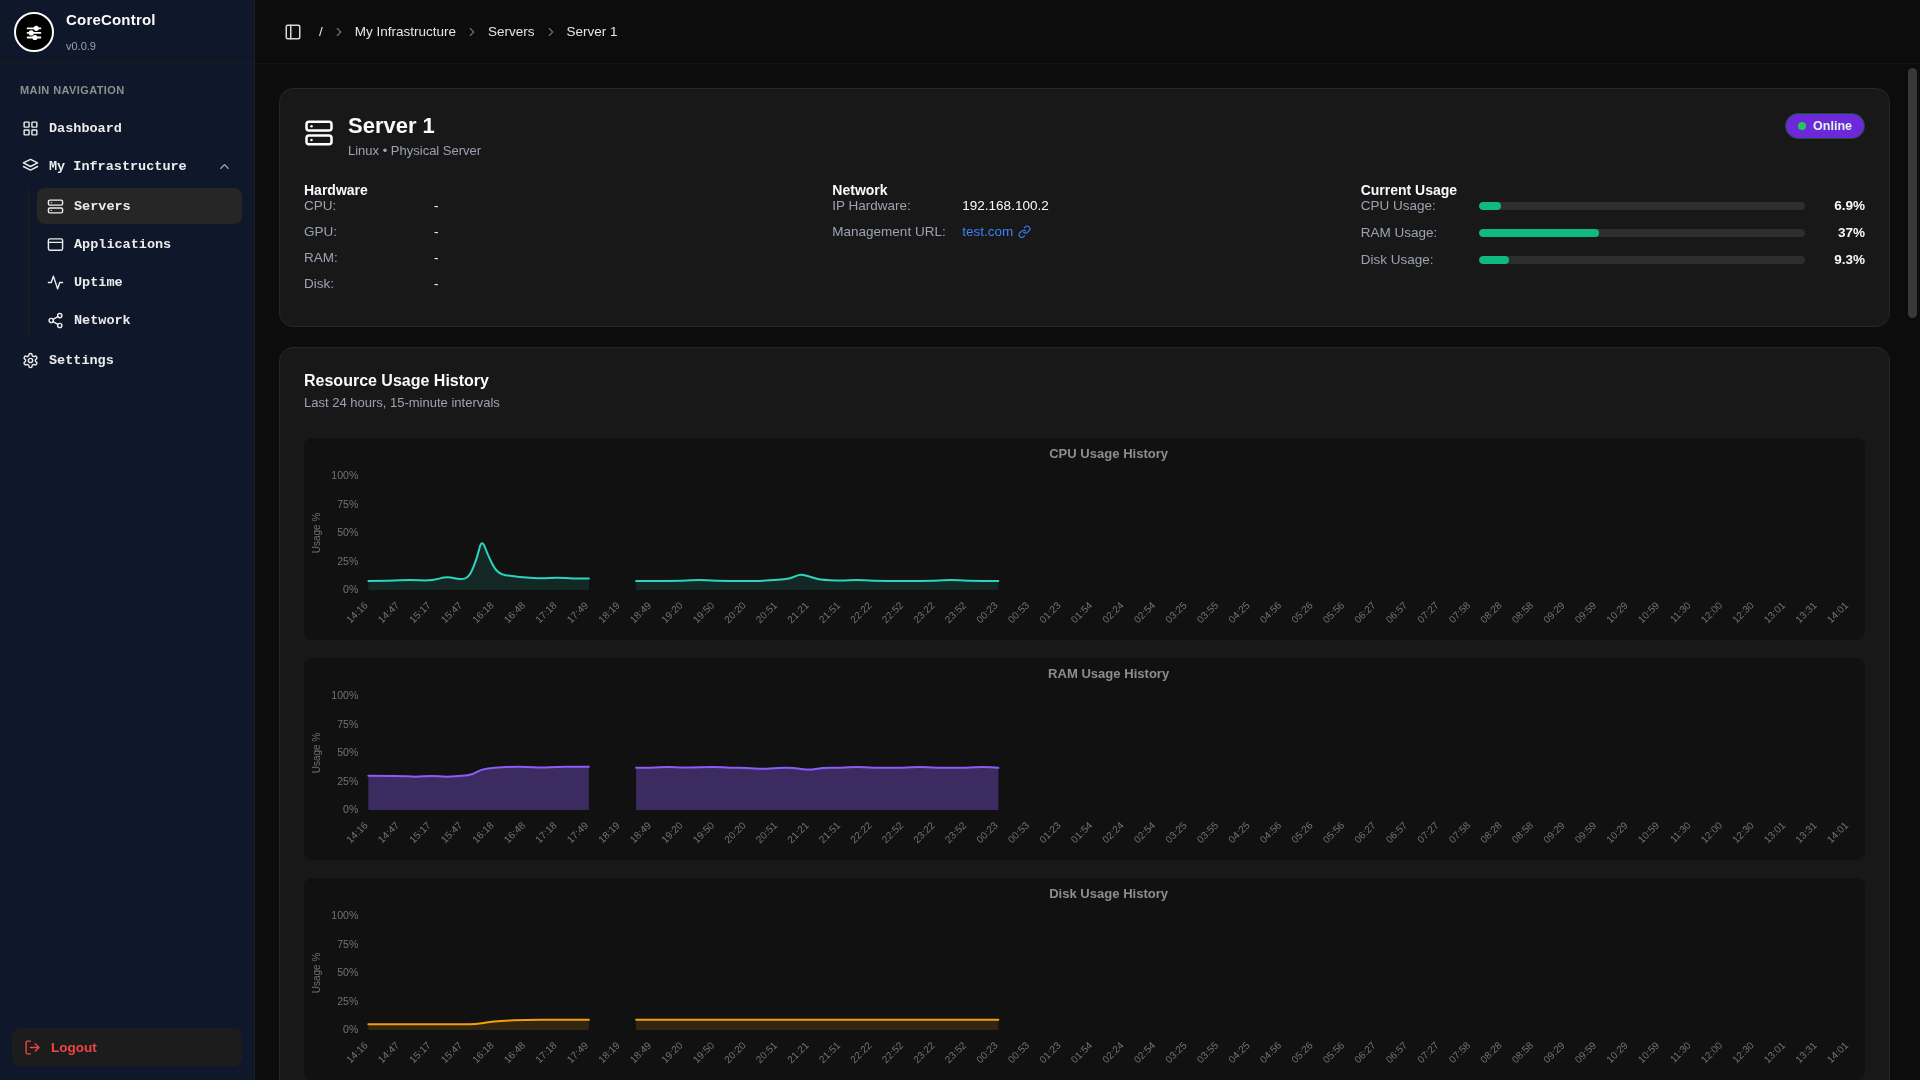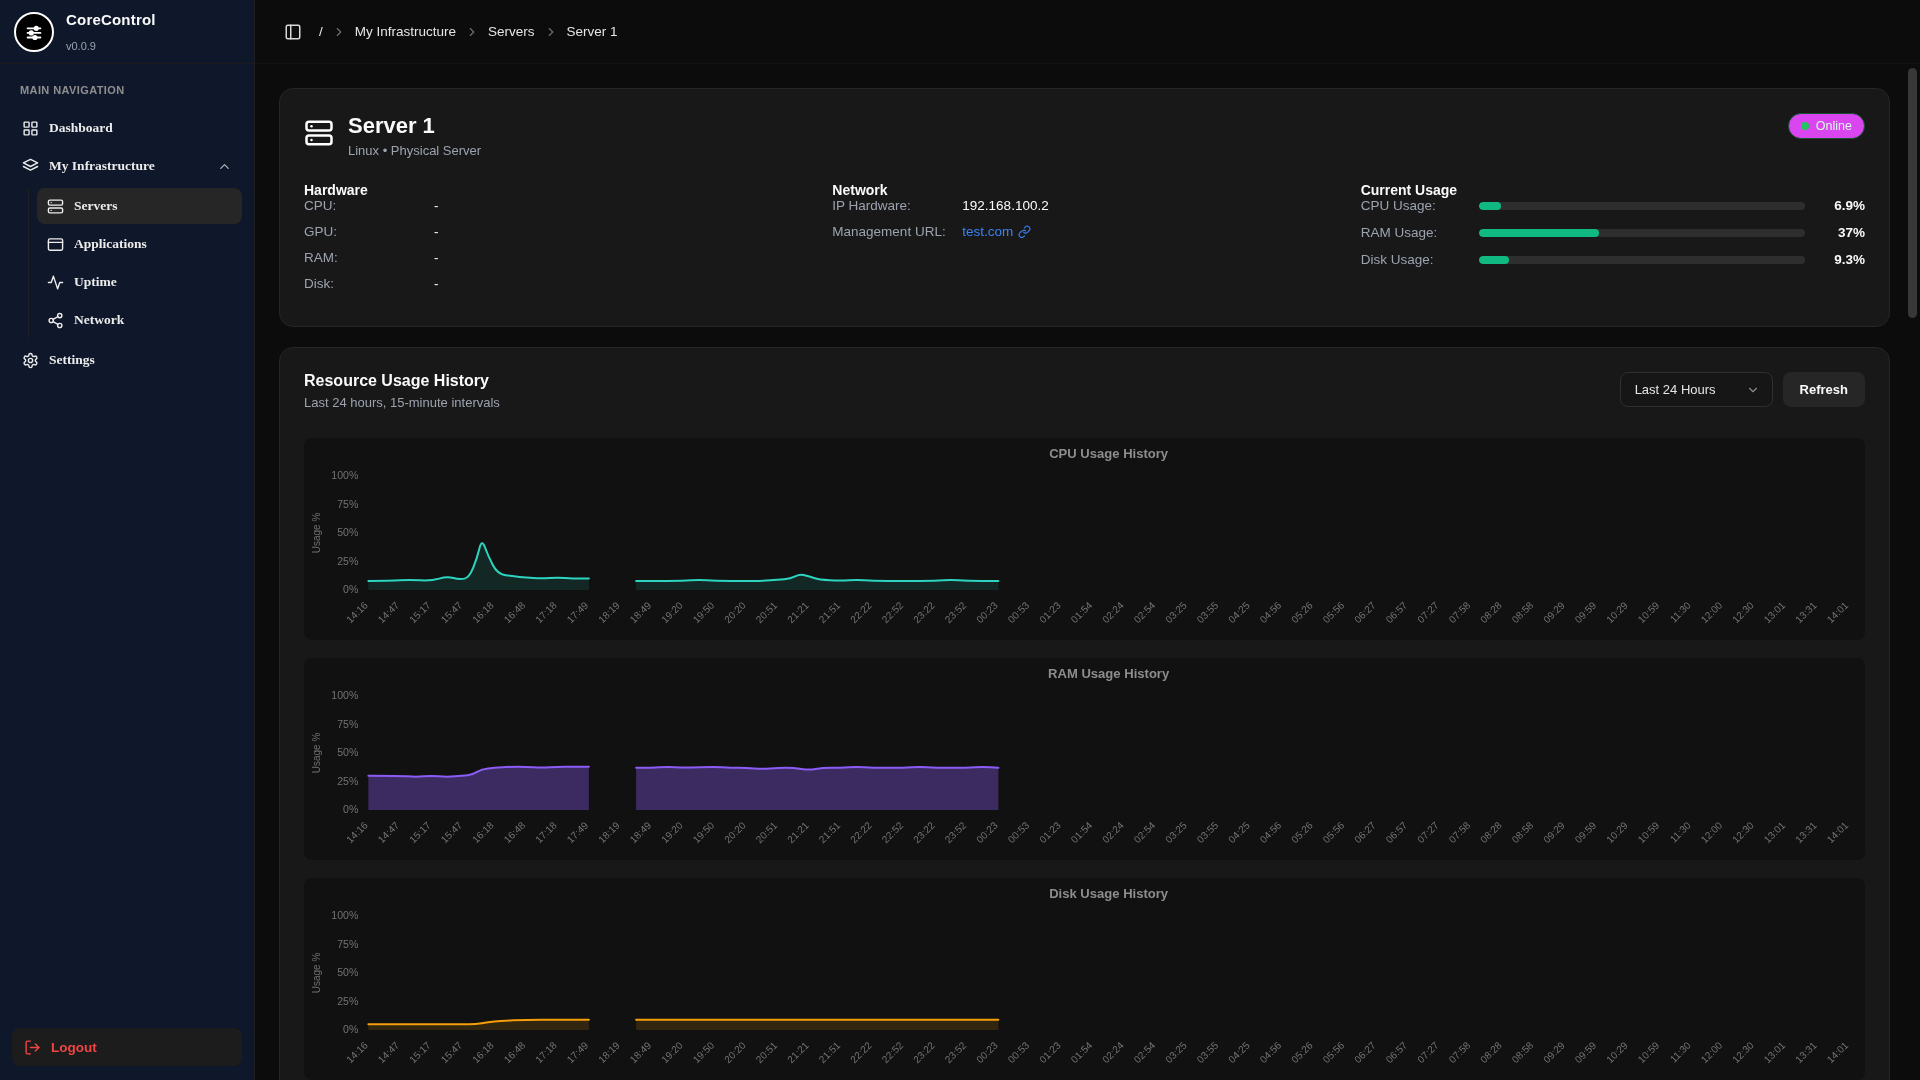--- a/index.html
+++ b/index.html
@@ -14,21 +14,21 @@
   .sidebar-header{display:flex;align-items:center;gap:12px;padding:12px 14px;height:64px;
     border-bottom:1px solid #1b1b1b}
   .logo{width:40px;height:40px;border-radius:50%;border:2.5px solid #fff;background:#000;
     display:flex;align-items:center;justify-content:center}
   .app-name{font-size:15px;font-weight:700;letter-spacing:.2px}
   .app-version{font-size:11px;color:#9ca3af;margin-top:12px}
   .sidebar-body{flex:1;padding:18px 12px;display:flex;flex-direction:column;gap:2px}
   .nav-section-label{font-size:11px;font-weight:700;color:#8f8f8f;padding:0 8px;margin:2px 0 12px;letter-spacing:.4px}
   .nav-item{display:flex;align-items:center;gap:10px;height:36px;padding:0 10px;border-radius:8px;
     font-size:13.5px;font-weight:600;color:#ececec;cursor:pointer;background:transparent;border:none;
-    font-family:Liberation Serif, serif;text-align:left;width:100%}
+    font-family:Liberation Mono, monospace;text-align:left;width:100%}
   .nav-item.active{background:#262626}
   .nav-item .spacer{margin-left:auto;display:flex}
   .nav-group{margin-left:16px;border-left:1px solid #1f1f1f;padding-left:8px;display:flex;
     flex-direction:column;gap:2px;margin:2px 0 2px 16px}
   .sidebar-footer{padding:14px 12px}
   .logout-btn{display:flex;align-items:center;gap:10px;height:38px;padding:15px 12px;border-radius:8px;
     background:#1c1c1c;color:#ef4444;font-size:13.5px;font-weight:700;cursor:pointer;border:none;
     width:100%;font-family:inherit}
 
   
@@ -43,22 +43,22 @@
   .content{padding:24px 30px 24px 24px;display:flex;flex-direction:column;gap:20px;overflow:hidden}
 
   .card{background:#181818;border:1px solid #262626;border-radius:14px;padding:24px}
 
   
   .server-header{display:flex;align-items:flex-start;justify-content:space-between}
   .server-title-wrap{display:flex;gap:14px}
   .server-icon{color:#fff;margin-top:5px}
   .server-title{font-size:22px;font-weight:700}
   .server-subtitle{font-size:13px;color:#9ca3af;margin-top:4px}
-  .badge{display:inline-flex;align-items:center;gap:7px;background:#d946ef;border:1px solid #14532d;
-    color:#dcf9e6;font-size:12.5px;font-weight:400;padding:5px 12px;border-radius:999px}
+  .badge{display:inline-flex;align-items:center;gap:7px;background:#6d28d9;border:1px solid #14532d;
+    color:#dcf9e6;font-size:12.5px;font-weight:700;padding:5px 12px;border-radius:999px}
   .badge .dot{width:8px;height:8px;border-radius:50%;background:#22c55e}
   .info-grid{display:grid;grid-template-columns:1fr 1fr 1fr;gap:24px;margin-top:24px}
   .info-heading{font-size:14px;font-weight:700;}
   .info-row{display:flex;align-items:center;margin-bottom:11px;font-size:13.5px}
   .info-label{width:130px;color:#9ca3af;flex:none}
   .info-value{color:#fafafa}
   a.link{color:#3b82f6;display:inline-flex;align-items:center;gap:5px;text-decoration:none;cursor:pointer}
   .usage-row{display:flex;align-items:center;margin-bottom:12px;font-size:13.5px}
   .usage-label{width:118px;color:#9ca3af;flex:none}
   .track{flex:1;height:8px;background:#2e2e2e;border-radius:999px;overflow:hidden}
@@ -305,31 +305,20 @@
             </div>
           </div>
         </div>
       </section>
 
       <section class="card">
         <div class="history-header">
           <div>
             <div class="history-title">Resource Usage History</div>
             <div class="history-subtitle">Last 24 hours, 15-minute intervals</div>
-          </div>
-          <div class="controls">
-            <button class="select-btn">
-              <span>Last 24 Hours</span>
-              <span class="chev">
-                <svg width="14" height="14" viewBox="0 0 24 24" fill="none" stroke="currentColor" stroke-width="2" stroke-linecap="round" stroke-linejoin="round">
-                    <polyline points="6 9 12 15 18 9"></polyline>
-                  </svg>
-              </span>
-            </button>
-            <button class="refresh-btn">Refresh</button>
           </div>
         </div>
 
         <div class="charts">
           <div class="chart-panel">
             <svg height="202" viewBox="0 0 1552 202" preserveAspectRatio="none">
                 <text x="800" y="20" fill="#8d8d8d" font-size="13" font-weight="700" text-anchor="middle">CPU Usage History</text>
                 <text x="16" y="95" fill="#6f6f6f" font-size="10" text-anchor="middle" transform="rotate(-90 16 95)">Usage %</text>
                 <text x="54" y="155.5" fill="#737373" font-size="10.5" text-anchor="end">0%</text>
                 <text x="54" y="127" fill="#737373" font-size="10.5" text-anchor="end">25%</text>

